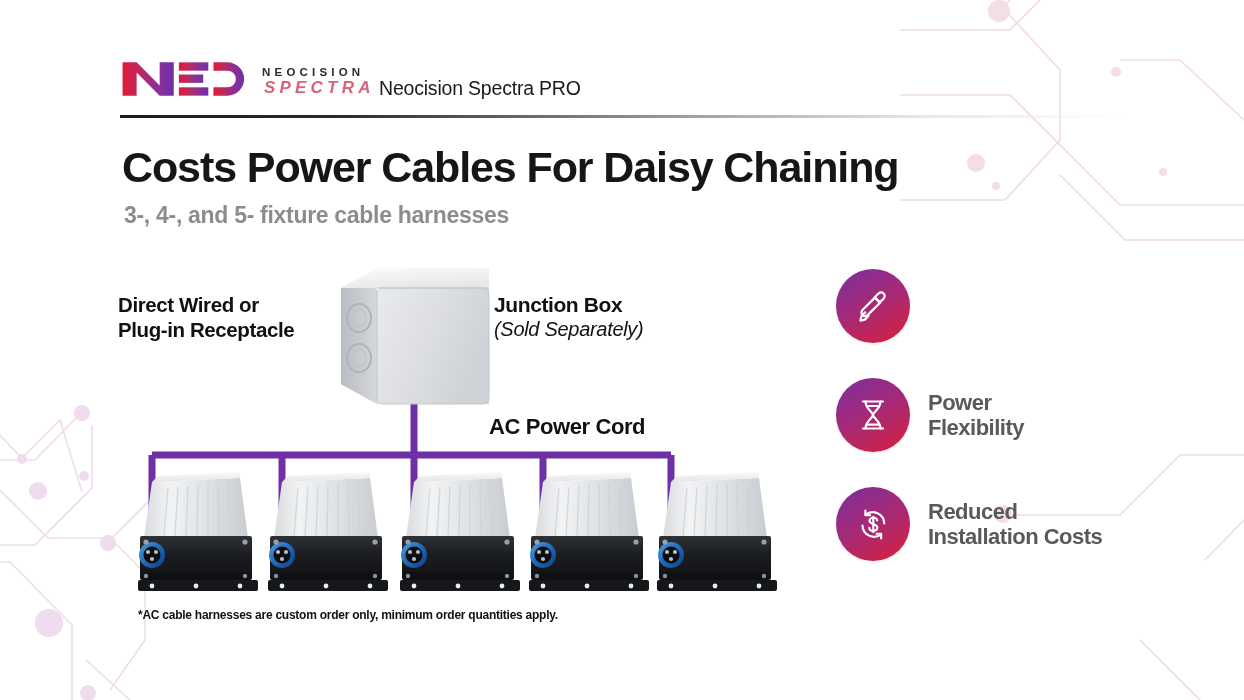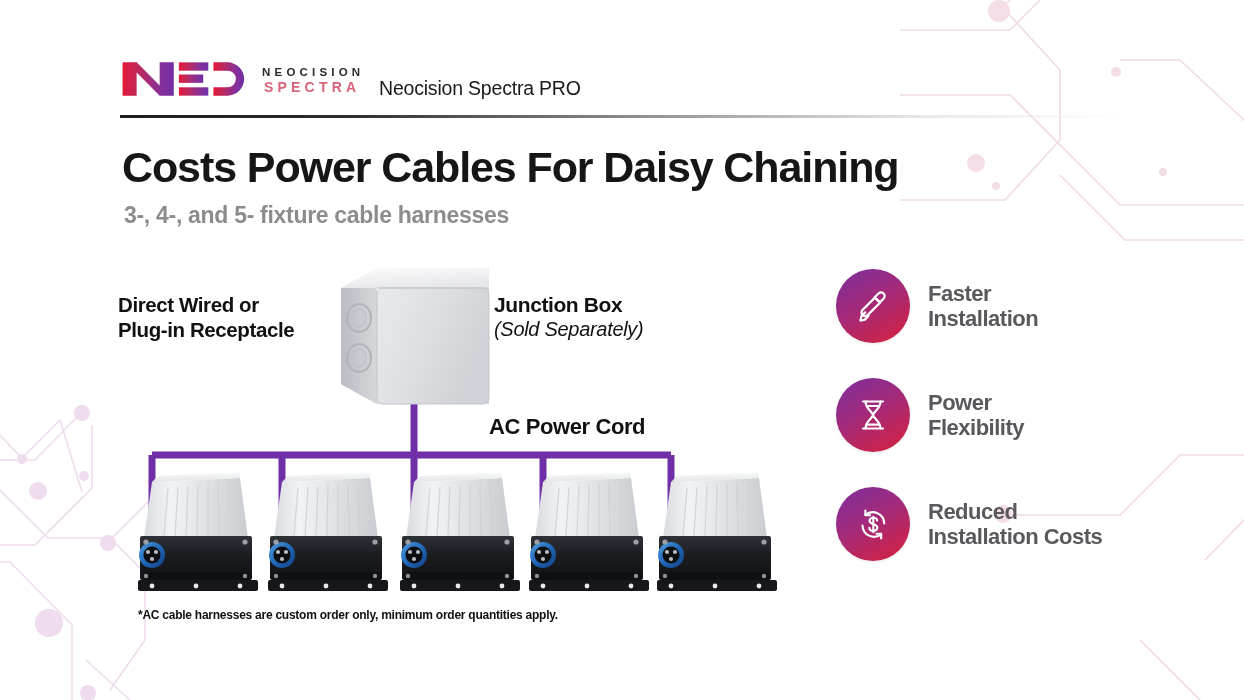--- a/index.html
+++ b/index.html
@@ -16,22 +16,23 @@
 
   
   .header{position:absolute;left:120px;top:55px;width:1000px;height:60px;z-index:5;}
   .logo-wrap{position:absolute;left:0;top:0;display:flex;align-items:center;gap:14px;}
   .logo-mark{width:128px;height:48px;display:block;}
   .logo-words{display:flex;flex-direction:column;justify-content:center;padding-top:2px;}
   .logo-neocision{
     font-size:11.5px;font-weight:700;letter-spacing:4.2px;color:#2b2b2b;line-height:15px;
   }
   .logo-spectra{
-    font-size:14px;font-weight:700;letter-spacing:4.2px;color:#d9647a;line-height:15px;
+    font-size:17px;font-weight:700;letter-spacing:4.2px;color:#d9647a;line-height:15px;
     padding-left:2px;
+    font-style:italic;
   }
   .product-name{
     position:absolute;left:259px;top:22px;
     font-size:19.5px;font-weight:400;color:#1a1a1a;letter-spacing:-.2px;white-space:nowrap;
   }
   .rule{
     position:absolute;left:120px;top:115px;width:1004px;height:3px;z-index:5;
     background:linear-gradient(to right,#1d1d1d 0%,#2a2a2a 22%,#9a9a9a 55%,#e8e8e8 80%,rgba(255,255,255,0) 100%);
   }
 
@@ -402,24 +403,20 @@
     <div class="feature">
       <div class="badge">
         <svg width="40" height="40" viewBox="0 0 40 40">
           <g fill="none" stroke="#ffffff" stroke-width="2.2" stroke-linecap="round" stroke-linejoin="round">
             <path d="M25.5 7.5 a3.6 3.6 0 0 1 5.1 5.1 L26.8 16.4 l-5.1 -5.1 Z"></path>
             <path d="M21.9 11.6 L27 16.7 L14.6 29.1 a3.6 3.6 0 0 1 -5.1 -5.1 Z"></path>
             <path d="M12.2 26.4 L8.4 30.2 L7.4 34.6 L11.8 33.6 L15.6 29.8"></path>
           </g>
         </svg>
       </div>
-      <div class="feature-text">
-        <span class="t1">Faster</span>
-        <span class="t2">Installation</span>
-      </div>
     </div>
 
     <div class="feature">
       <div class="badge">
         <svg width="38" height="38" viewBox="0 0 38 38">
           <g fill="none" stroke="#ffffff" stroke-width="2.2" stroke-linecap="round" stroke-linejoin="round">
             <line x1="9" y1="5.5" x2="29" y2="5.5"></line>
             <line x1="9" y1="32.5" x2="29" y2="32.5"></line>
             <path d="M11.5 5.5 C11.5 13 19 16 19 19 C19 22 11.5 25 11.5 32.5"></path>
             <path d="M26.5 5.5 C26.5 13 19 16 19 19 C19 22 26.5 25 26.5 32.5"></path>

